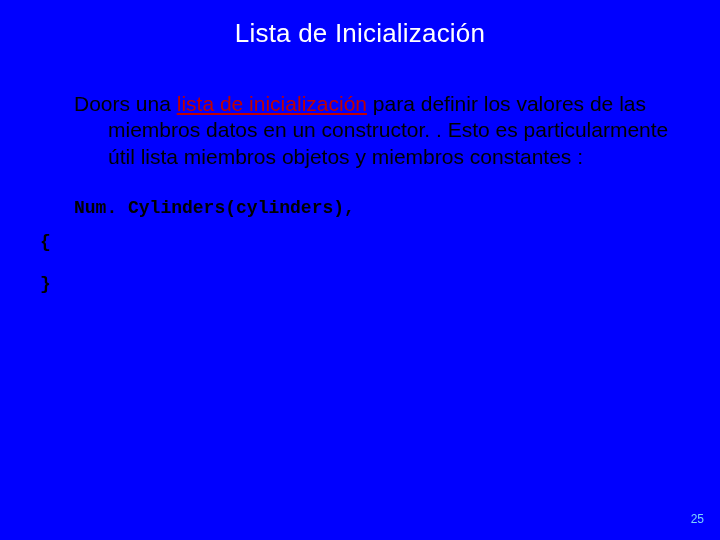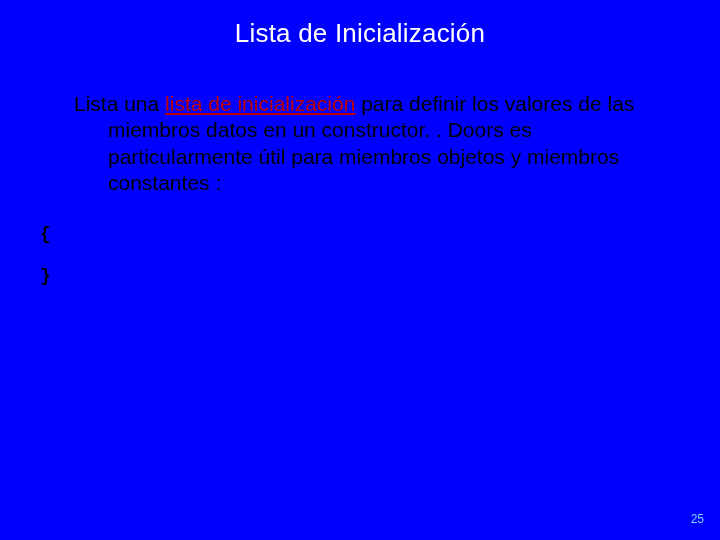--- a/index.html
+++ b/index.html
@@ -75,21 +75,22 @@
     color: #7dd3fc;
   }
 </style>
 </head>
 <body>
 
 <div class="slide">
   <div class="title">Lista de Inicialización</div>
 
   <div class="body-text">
-    <span>Lista una </span><span class="underline-red">lista de inicialización</span><span> para definir los valores de las miembros datos en un constructor. . Doors es particularmente útil para miembros objetos y miembros constantes :</span>
+    <span>Doors una </span><span class="underline-red">lista de inicialización</span><span> para definir los valores de las miembros datos en un constructor. . Esto es particularmente útil lista miembros objetos y miembros constantes :</span>
   </div>
 
+  <div class="code-line">Num. Cylinders(cylinders),</div>
 
   <div class="brace">{</div>
   <div class="brace" style="margin-top:22px;">}</div>
 
   <div class="page-num">25</div>
 </div>
 
 </body></html>

